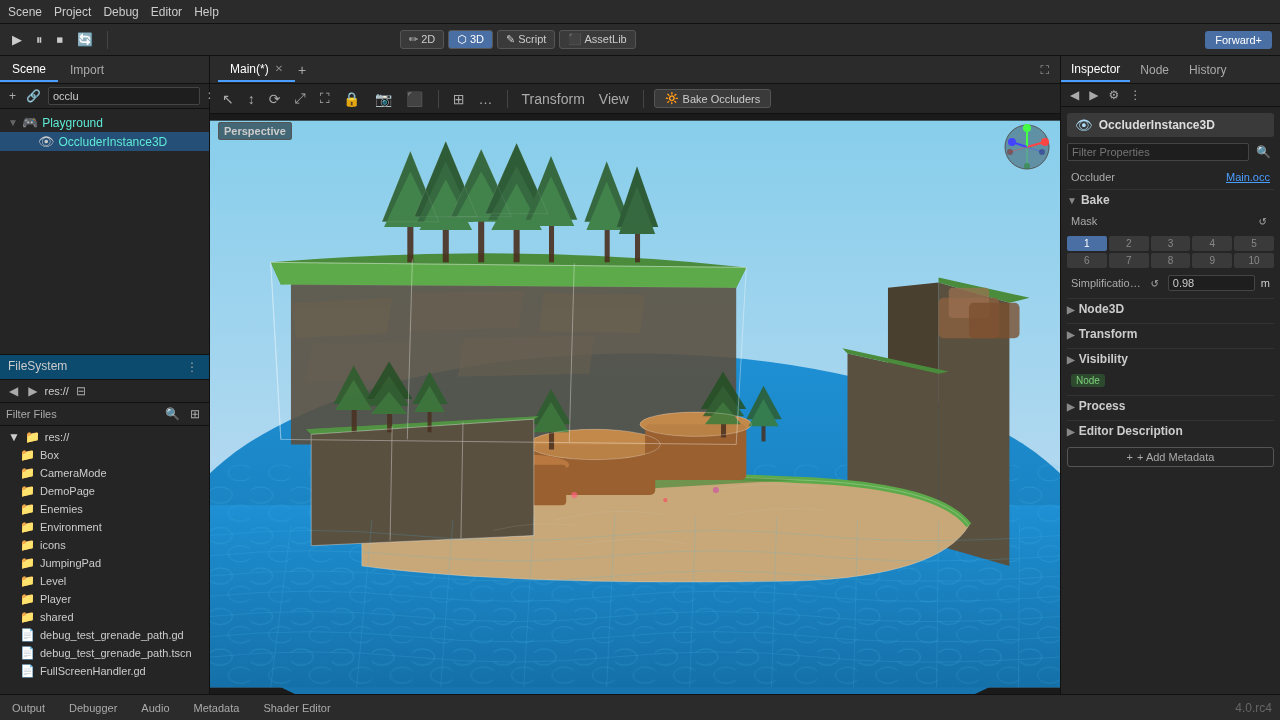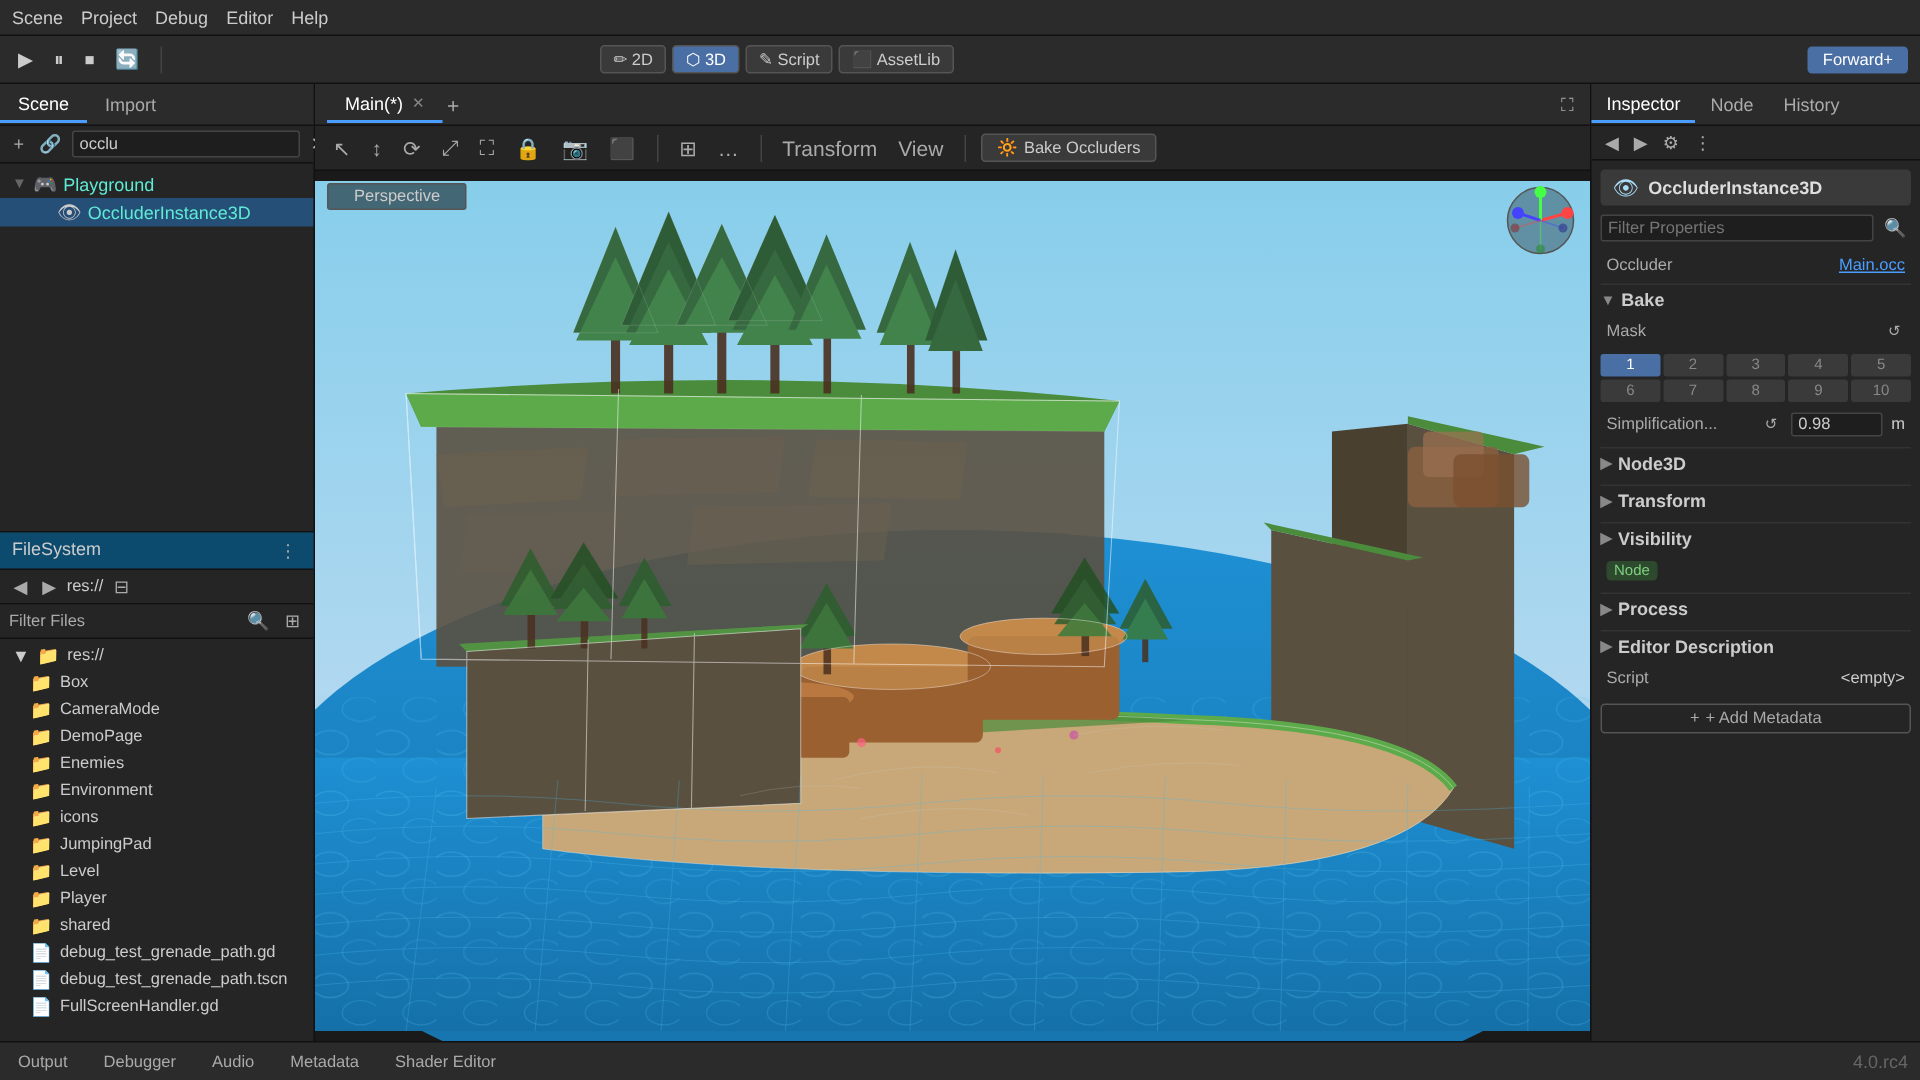--- a/index.html
+++ b/index.html
@@ -280,23 +280,24 @@
       width: 100%;
       height: 100%;
     }
     .perspective-label {
       position: absolute;
       top: 8px;
       left: 8px;
       background: rgba(0,0,0,0.5);
       color: #ccc;
       font-size: 11px;
-      padding: 2px 17px;
+      padding: 2px 5px;
       border-radius: 2px;
       border: 1px solid #555;
+      font-weight: bold;
     }
     .viewport-gizmo {
       position: absolute;
       top: 8px;
       right: 8px;
       width: 50px;
       height: 50px;
     }
 
     
@@ -420,21 +421,21 @@
       color: #ccc;
       font-size: 11px;
       text-align: right;
     }
     .prop-value-input {
       background: #1e1e1e;
       border: 1px solid #444;
       color: #ccc;
       padding: 1px 4px;
       font-size: 11px;
-      width: 61px;
+      width: 87px;
       border-radius: 2px;
     }
     .mask-grid {
       display: grid;
       grid-template-columns: repeat(5, 1fr);
       gap: 2px;
       margin: 4px 0;
     }
     .mask-btn {
       background: #4a6fa5;
@@ -958,24 +959,20 @@
       <div class="section-header">
         <span class="section-arrow">▶</span>
         <span>Process</span>
       </div>
 
       <div class="section-header">
         <span class="section-arrow">▶</span>
         <span>Editor Description</span>
       </div>
 
-      <div class="prop-row">
-        <span class="prop-label">Script</span>
-        <span class="prop-value">&lt;empty&gt;</span>
-      </div>
 
       <button class="add-metadata-btn">
         <span>+</span>
         <span>+ Add Metadata</span>
       </button>
     </div>
   </div>
 </div>
 
 <div class="bottom-bar">

